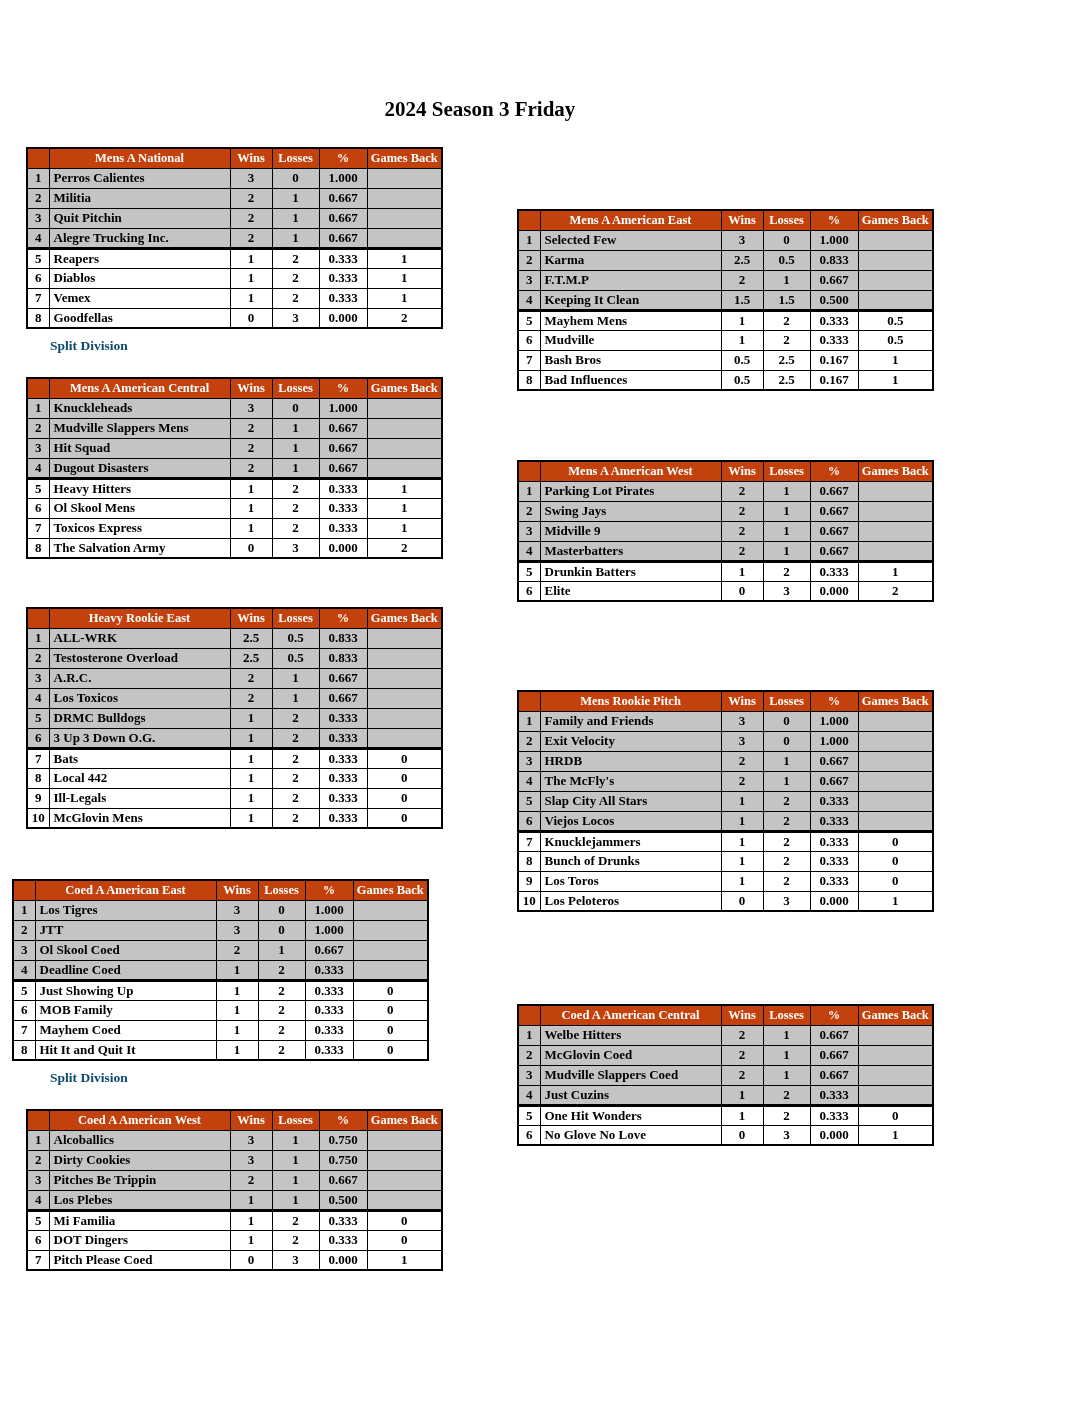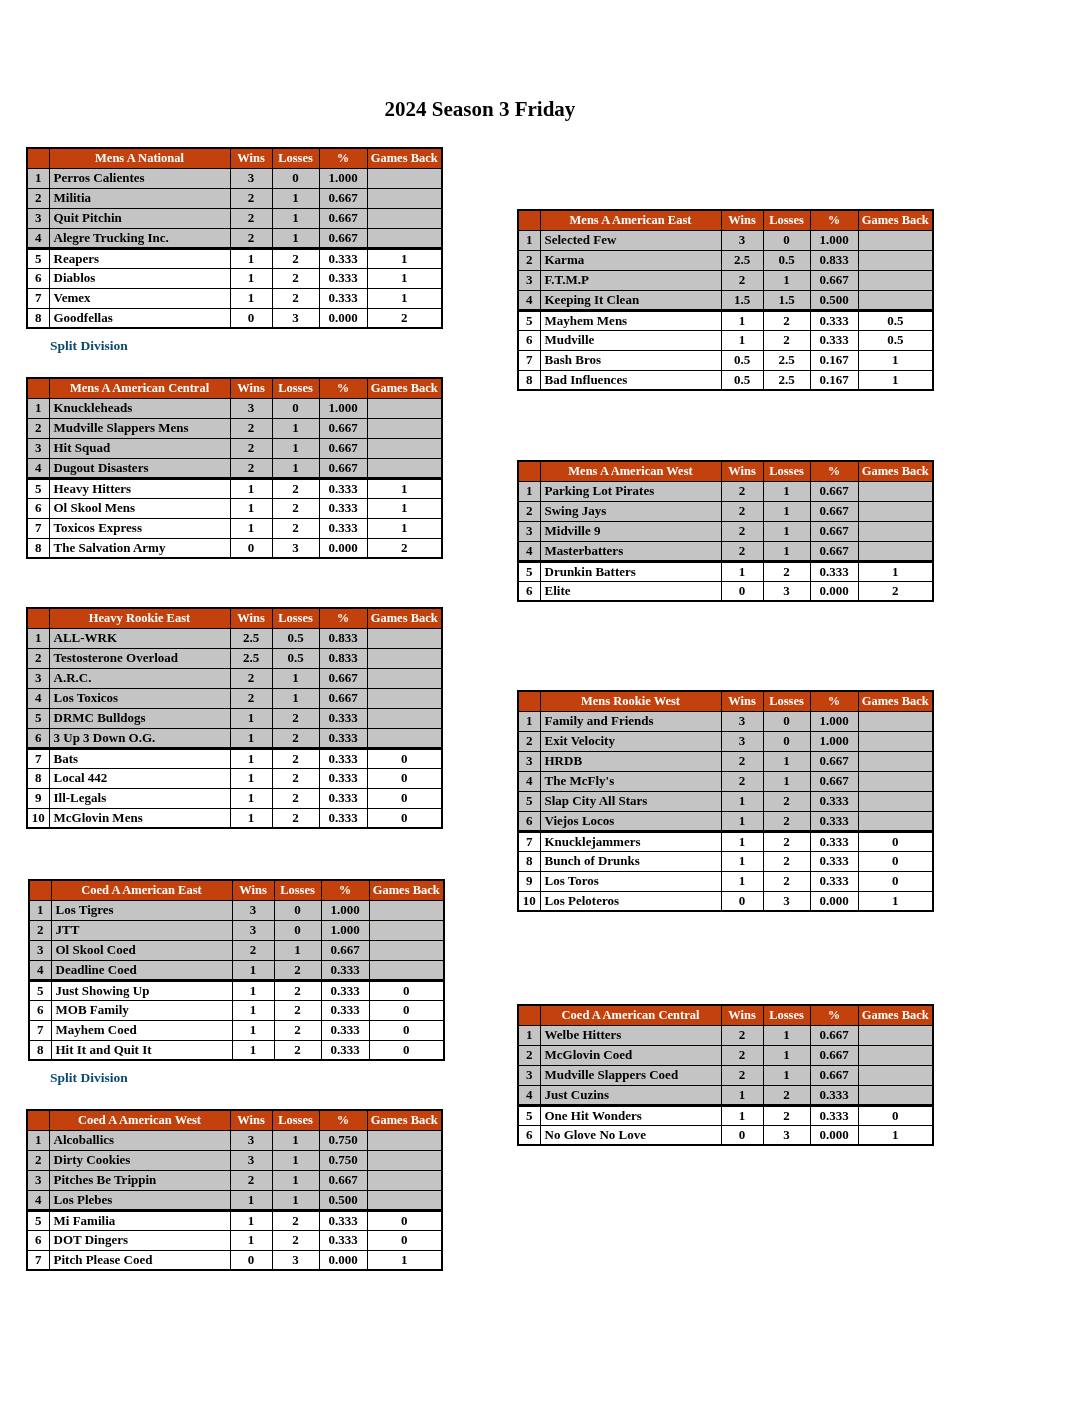--- a/index.html
+++ b/index.html
@@ -41,21 +41,21 @@
   tr.lower td { background:#FFFFFF; }
   tr.split-line td { border-top:3px solid #000; }
   .split-label {
     position:absolute; left:50px;
     color:#0c4a6e; font-weight:bold; font-size:13.5px;
   }
   
   #t0 { top:147px;  left:26px;  }
   #t1 { top:377px;  left:26px;  }
   #t2 { top:607px;  left:26px;  }
-  #t3 { top:879px;  left:28px;  }
+  #t3 { top:879px;  left:12px;  }
   #t4 { top:1109px; left:26px;  }
   #t5 { top:209px;  left:517px; }
   #t6 { top:460px;  left:517px; }
   #t7 { top:690px;  left:517px; }
   #t8 { top:1004px; left:517px; }
   #split-label-1 { top:338px; }
   #split-label-2 { top:1070px; }
 </style>
 </head>
 <body>
@@ -684,21 +684,21 @@
           <col style="width: 22px;">
           <col style="width: 181px;">
           <col style="width: 42px;">
           <col style="width: 47px;">
           <col style="width: 48px;">
           <col style="width: 75px;">
         </colgroup>
         <thead>
           <tr>
             <th></th>
-            <th>Mens Rookie West</th>
+            <th>Mens Rookie Pitch</th>
             <th>Wins</th>
             <th>Losses</th>
             <th>%</th>
             <th>Games Back</th>
           </tr>
         </thead>
         <tbody>
           <tr class="upper">
             <td class="rank">1</td>
             <td class="team">Family and Friends</td>

